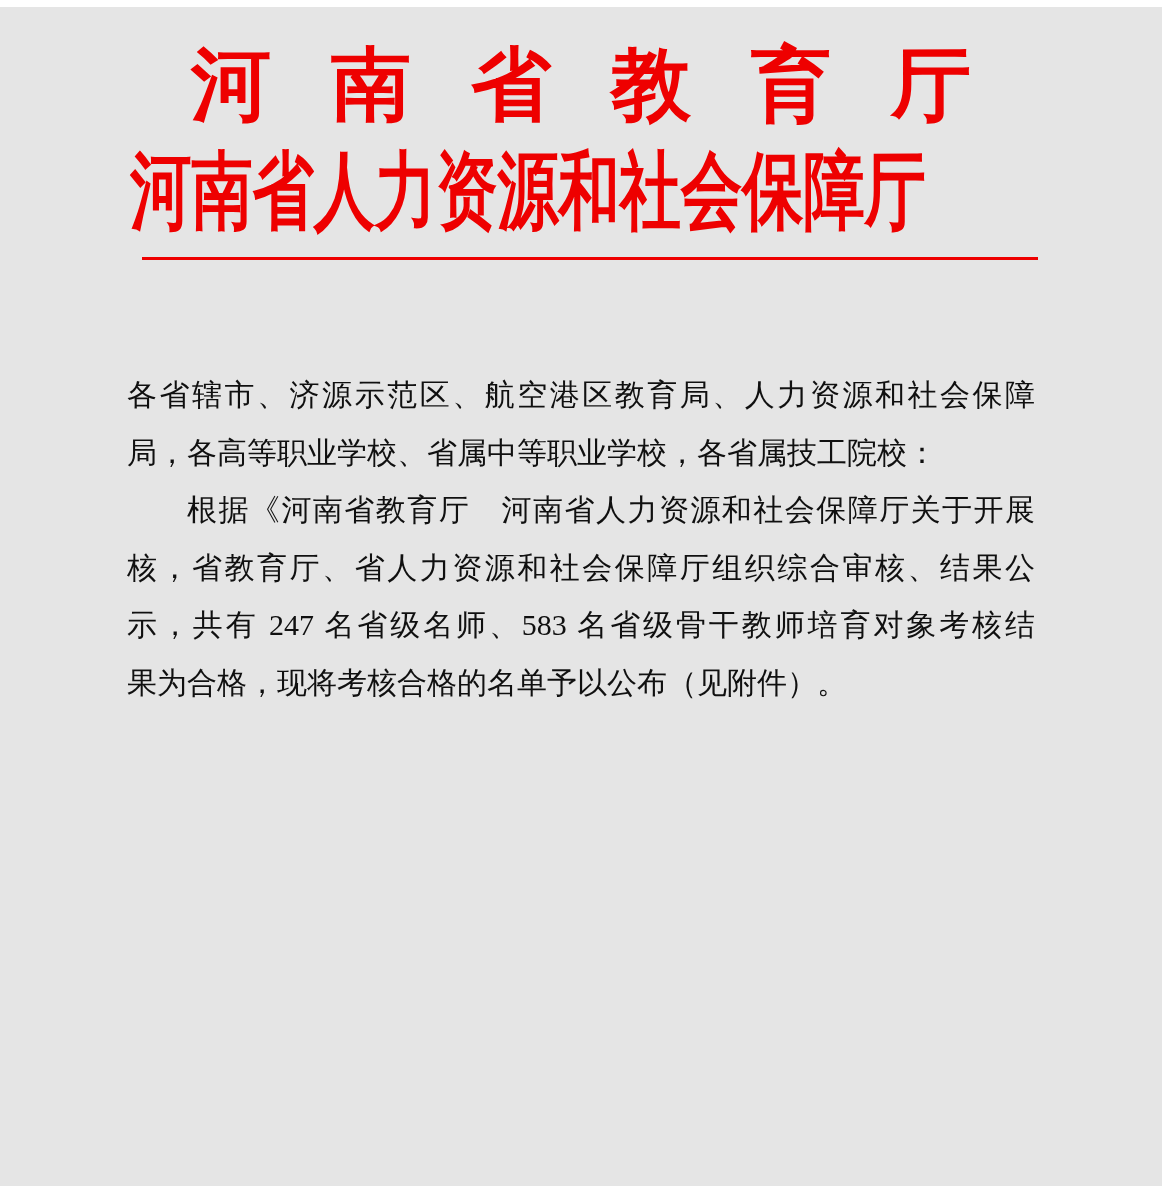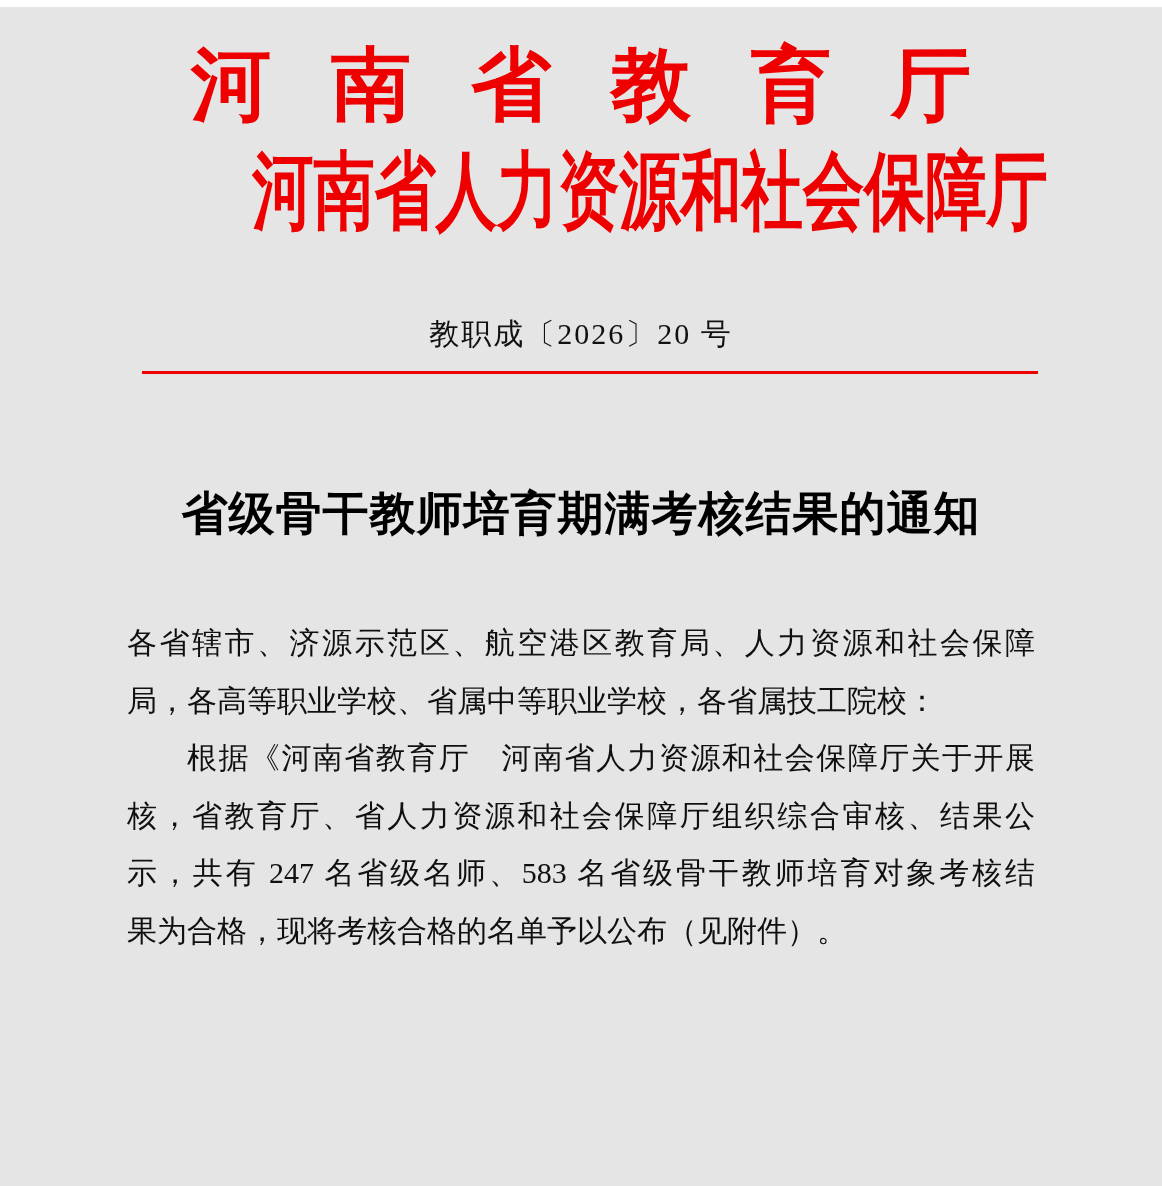--- a/index.html
+++ b/index.html
@@ -19,21 +19,21 @@
     margin-top: 28px;
     color: var(--accent-red, #ee0000);
     font-size: 80px;
     font-weight: bold;
     line-height: 100px;
     letter-spacing: 60px;
     text-indent: 60px;
     white-space: nowrap;
     text-align: center;
   }
-  .agency-2-wrap { margin-top: 10px; text-align: right; height: 96px; }
+  .agency-2-wrap { margin-top: 10px; text-align: left; height: 96px; }
   .agency-2 {
     display: inline-block;
     position: relative;
     left: 8px;
     color: var(--accent-red, #ee0000);
     font-size: 80px;
     font-weight: bold;
     line-height: 92px;
     white-space: nowrap;
     transform: scale(0.765, 1.06);
@@ -84,26 +84,24 @@
 
 <div class="page">
 
   <div class="letterhead">
     <div class="agency-1">河南省教育厅</div>
     <div class="agency-2-wrap">
       <div class="agency-2">河南省人力资源和社会保障厅</div>
     </div>
   </div>
 
-  <div class="doc-number">教职成〔2026〕20 号</div>
 
   <div class="red-rule"></div>
 
   <div class="title">
-    <div class="title-line">省级骨干教师培育期满考核结果的通知</div>
   </div>
 
   <div class="body-text">
     <div class="bline stretch">各省辖市、济源示范区、航空港区教育局、人力资源和社会保障</div>
     <div class="bline endline">局，各高等职业学校、省属中等职业学校，各省属技工院校：</div>
     <div class="bline stretch indent">根据《河南省教育厅　河南省人力资源和社会保障厅关于开展</div>
     <div class="bline stretch">核，省教育厅、省人力资源和社会保障厅组织综合审核、结果公</div>
     <div class="bline stretch">示，共有 247 名省级名师、583 名省级骨干教师培育对象考核结</div>
     <div class="bline endline">果为合格，现将考核合格的名单予以公布（见附件）。</div>
   </div>

